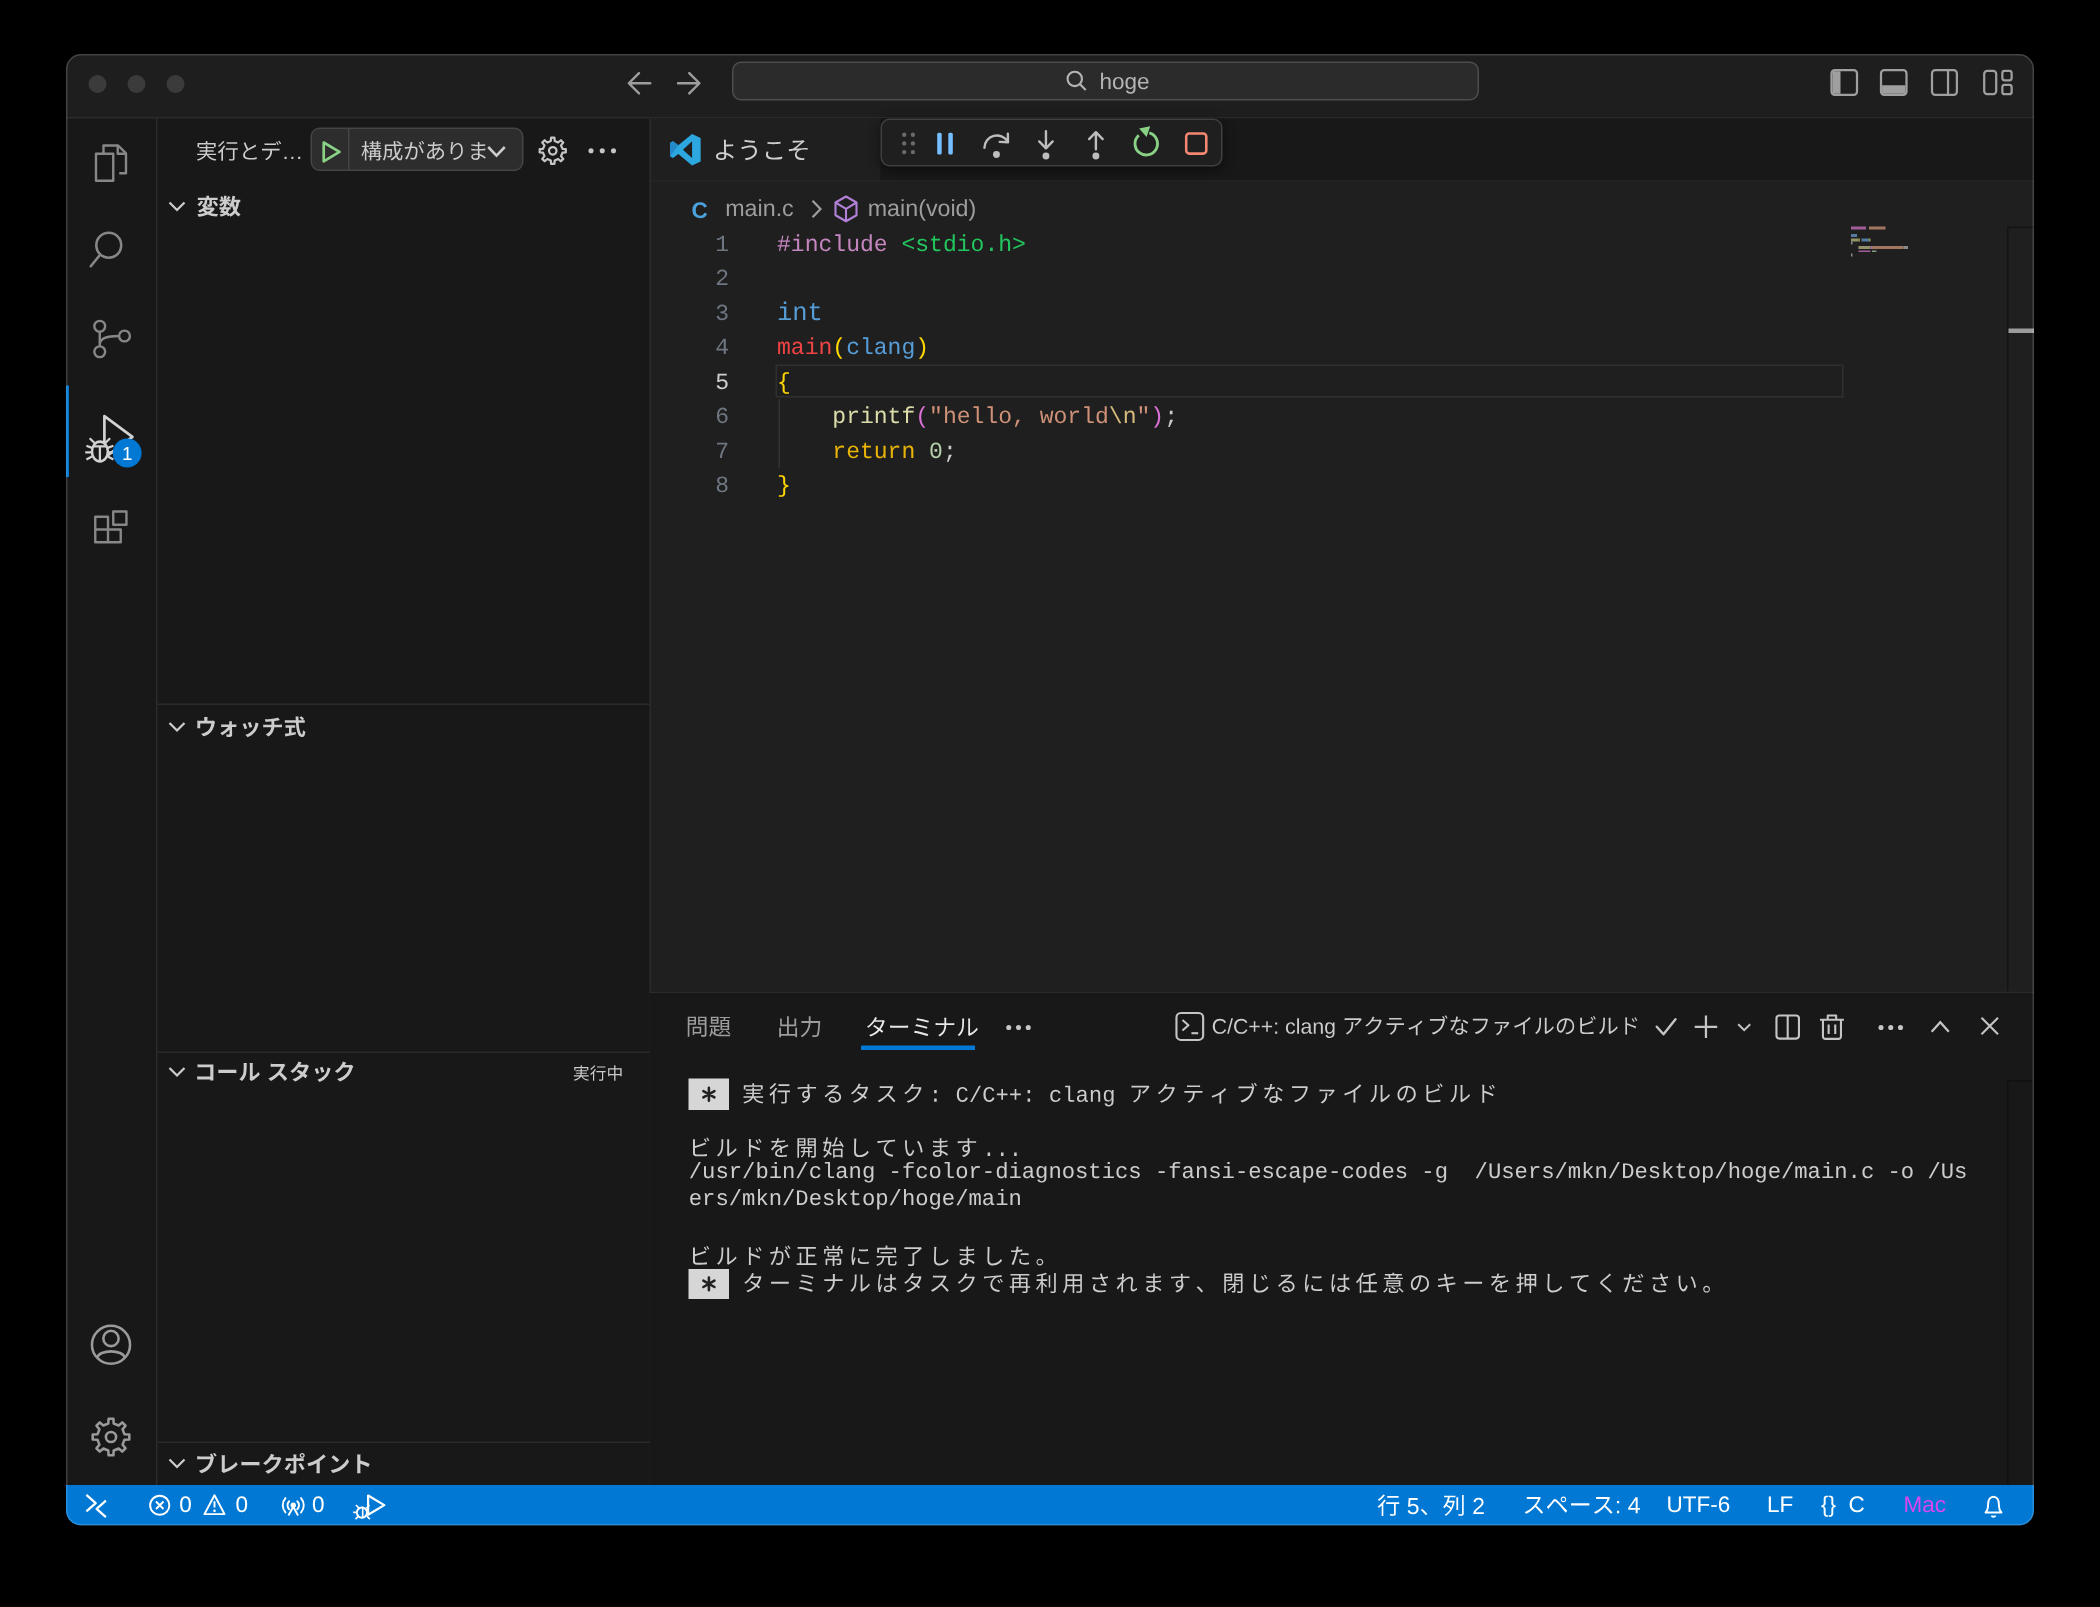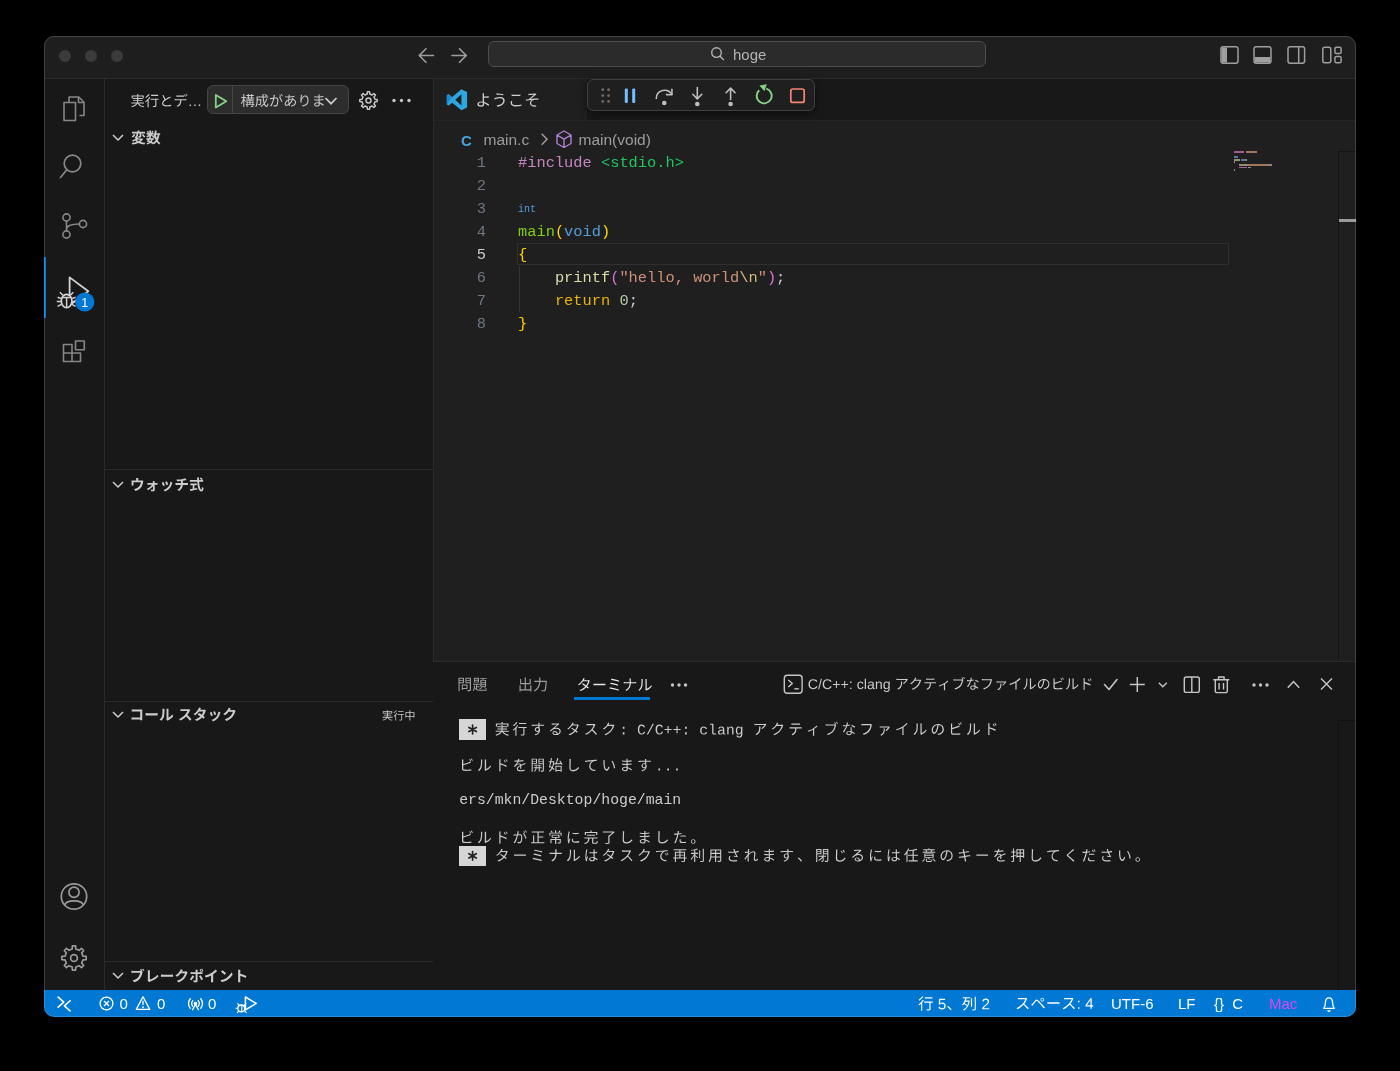--- a/index.html
+++ b/index.html
@@ -32,23 +32,23 @@
       <div style="position:absolute;left:206.5px;top:84.5px;width:142px;height:29.5px;background:#2d2d2d;border:1px solid #454545;border-radius:6px;box-sizing:border-box"></div>
       <div style="position:absolute;left:232px;top:85.5px;width:1px;height:27.5px;background:#454545"></div>
       <div style="position:absolute;left:587px;top:79px;width:228px;height:32px;background:#1f1f1f;border:1px solid #404040;border-radius:6px;box-sizing:border-box;box-shadow:0 2px 8px rgba(0,0,0,0.5)"></div>
       <div style="position:absolute;left:461px;top:131.5px;font-size:15px;font-weight:bold;color:#4ba3dd;line-height:17px">C</div>
       <div style="position:absolute;left:483.5px;top:131px;font-size:15.5px;color:#9d9d9d;line-height:18px">main.c</div>
       <div style="position:absolute;left:578.5px;top:131px;font-size:15.5px;color:#9d9d9d;line-height:18px">main(void)</div>
       <div style="position:absolute;left:462px;top:151.6px;width:24px;text-align:right;font-family:'Liberation Mono',monospace;font-size:15.37px;line-height:23px;color:#6e7681">1</div>
       <div style="position:absolute;left:518px;top:151.6px;font-family:'Liberation Mono',monospace;font-size:15.37px;line-height:23px;white-space:pre"><span style="color:#c586c0">#include</span><span style="color:#cccccc"> </span><span style="color:#22c55e">&lt;stdio.h&gt;</span></div>
       <div style="position:absolute;left:462px;top:174.6px;width:24px;text-align:right;font-family:'Liberation Mono',monospace;font-size:15.37px;line-height:23px;color:#6e7681">2</div>
       <div style="position:absolute;left:462px;top:197.6px;width:24px;text-align:right;font-family:'Liberation Mono',monospace;font-size:15.37px;line-height:23px;color:#6e7681">3</div>
-      <div style="position:absolute;left:518px;top:197.6px;font-family:'Liberation Mono',monospace;font-size:10px;line-height:23px;white-space:pre"><span style="color:#569cd6">int</span></div>
+      <div style="position:absolute;left:518px;top:197.6px;font-family:'Liberation Mono',monospace;font-size:17px;line-height:23px;white-space:pre"><span style="color:#569cd6">int</span></div>
       <div style="position:absolute;left:462px;top:220.6px;width:24px;text-align:right;font-family:'Liberation Mono',monospace;font-size:15.37px;line-height:23px;color:#6e7681">4</div>
-      <div style="position:absolute;left:518px;top:220.6px;font-family:'Liberation Mono',monospace;font-size:15.37px;line-height:23px;white-space:pre"><span style="color:#84cc16">main</span><span style="color:#ffd700">(</span><span style="color:#569cd6">void</span><span style="color:#ffd700">)</span></div>
+      <div style="position:absolute;left:518px;top:220.6px;font-family:'Liberation Mono',monospace;font-size:15.37px;line-height:23px;white-space:pre"><span style="color:#ef4444">main</span><span style="color:#ffd700">(</span><span style="color:#569cd6">clang</span><span style="color:#ffd700">)</span></div>
       <div style="position:absolute;left:462px;top:243.6px;width:24px;text-align:right;font-family:'Liberation Mono',monospace;font-size:15.37px;line-height:23px;color:#cccccc">5</div>
       <div style="position:absolute;left:518px;top:243.6px;font-family:'Liberation Mono',monospace;font-size:15.37px;line-height:23px;white-space:pre"><span style="color:#ffd700">{</span></div>
       <div style="position:absolute;left:462px;top:266.6px;width:24px;text-align:right;font-family:'Liberation Mono',monospace;font-size:15.37px;line-height:23px;color:#6e7681">6</div>
       <div style="position:absolute;left:518px;top:266.6px;font-family:'Liberation Mono',monospace;font-size:15.37px;line-height:23px;white-space:pre"><span style="color:#cccccc">    </span><span style="color:#dcdcaa">printf</span><span style="color:#da70d6">(</span><span style="color:#ce9178">"hello, world</span><span style="color:#d7ba7d">\n</span><span style="color:#ce9178">"</span><span style="color:#da70d6">)</span><span style="color:#cccccc">;</span></div>
       <div style="position:absolute;left:462px;top:289.6px;width:24px;text-align:right;font-family:'Liberation Mono',monospace;font-size:15.37px;line-height:23px;color:#6e7681">7</div>
       <div style="position:absolute;left:518px;top:289.6px;font-family:'Liberation Mono',monospace;font-size:15.37px;line-height:23px;white-space:pre"><span style="color:#cccccc">    </span><span style="color:#eab308">return</span><span style="color:#cccccc"> </span><span style="color:#b5cea8">0</span><span style="color:#cccccc">;</span></div>
       <div style="position:absolute;left:462px;top:312.6px;width:24px;text-align:right;font-family:'Liberation Mono',monospace;font-size:15.37px;line-height:23px;color:#6e7681">8</div>
       <div style="position:absolute;left:518px;top:312.6px;font-family:'Liberation Mono',monospace;font-size:15.37px;line-height:23px;white-space:pre"><span style="color:#ffd700">}</span></div>
       <div style="position:absolute;left:517px;top:242.8px;width:712px;height:22.6px;border:1px solid #303031;box-sizing:border-box"></div>
       <div style="position:absolute;left:518.5px;top:266px;width:1px;height:46px;background:#333333"></div>
@@ -69,20 +69,21 @@
       <div style="position:absolute;left:1249.6px;top:166.56px;width:1.3px;height:1.7px;background:#8a8a8a"></div>
       <div style="position:absolute;left:1234.0px;top:169.12px;width:1.3px;height:1.7px;background:#8a8a8a"></div>
       <div style="position:absolute;left:1338px;top:150.5px;width:1.4px;height:510.5px;background:#141414"></div>
       <div style="position:absolute;left:1338px;top:150.5px;width:18px;height:1.4px;background:#141414"></div>
       <div style="position:absolute;left:1339.4px;top:219px;width:16.6px;height:3.4px;background:#9b9b9b"></div>
       <div style="position:absolute;left:1338px;top:720px;width:1.4px;height:270px;background:#101010"></div>
       <div style="position:absolute;left:1338px;top:720px;width:17px;height:1.4px;background:#101010"></div>
       <div style="position:absolute;left:574px;top:697.4px;width:76px;height:2.6px;background:#0078d4"></div>
       <div style="position:absolute;left:459.2px;top:719.1px;width:26.8px;height:20.8px;background:#d6d6d6"></div>
       <div style="position:absolute;left:459.2px;top:845.5px;width:26.8px;height:20.8px;background:#d6d6d6"></div>
+      <div style="position:absolute;left:459.2px;top:773.00px;font-family:'Liberation Mono',monospace;font-size:14.81px;line-height:18.05px;color:#cccccc;white-space:pre">/usr/bin/clang -fcolor-diagnostics -fansi-escape-codes -g&nbsp;&nbsp;/Users/mkn/Desktop/hoge/main.c -o /Us</div>
       <div style="position:absolute;left:459.2px;top:791.05px;font-family:'Liberation Mono',monospace;font-size:14.81px;line-height:18.05px;color:#cccccc;white-space:pre">ers/mkn/Desktop/hoge/main</div>
       <div style="position:absolute;left:119.5px;top:995px;font-size:15px;line-height:17px;color:#fff">0</div>
       <div style="position:absolute;left:157px;top:995px;font-size:15px;line-height:17px;color:#fff">0</div>
       <div style="position:absolute;left:208px;top:995px;font-size:15px;line-height:17px;color:#fff">0</div>
       <div style="position:absolute;left:1111px;top:995.5px;font-size:15px;line-height:16px;color:#fff">UTF-6</div>
       <div style="position:absolute;left:1178px;top:995.5px;font-size:15px;line-height:16px;color:#fff">LF</div>
       <div style="position:absolute;left:1214px;top:995.5px;font-size:15px;line-height:16px;color:#fff">{}&nbsp;&nbsp;C</div>
       <div style="position:absolute;left:1269px;top:995.5px;font-size:15px;line-height:16px;color:#d946ef">Mac</div>
 <svg class="ov" width="1400" height="1071" viewBox="0 0 1400 1071">
         <g stroke="#9d9d9d" stroke-width="1.6" fill="none" stroke-linecap="round" stroke-linejoin="round">

